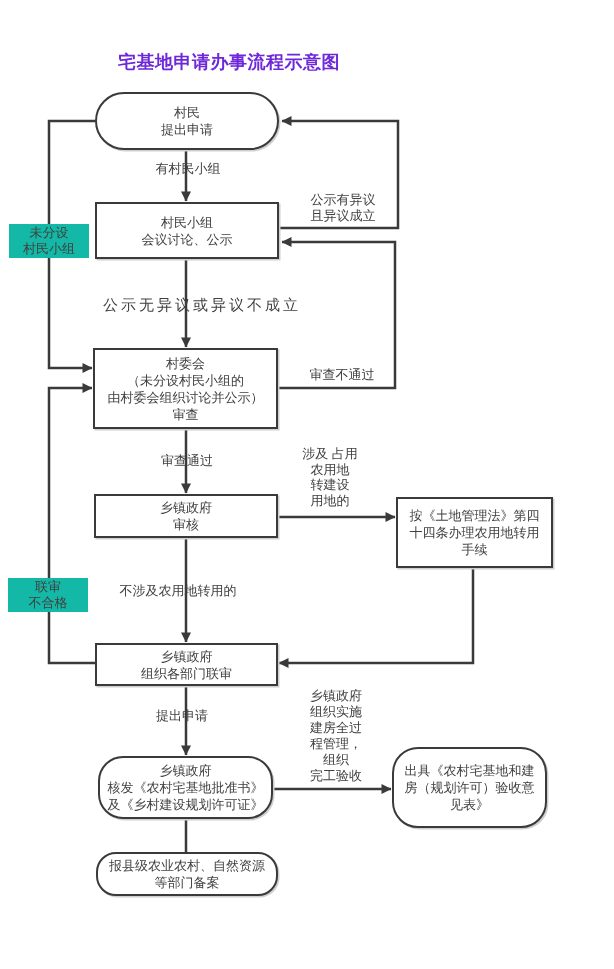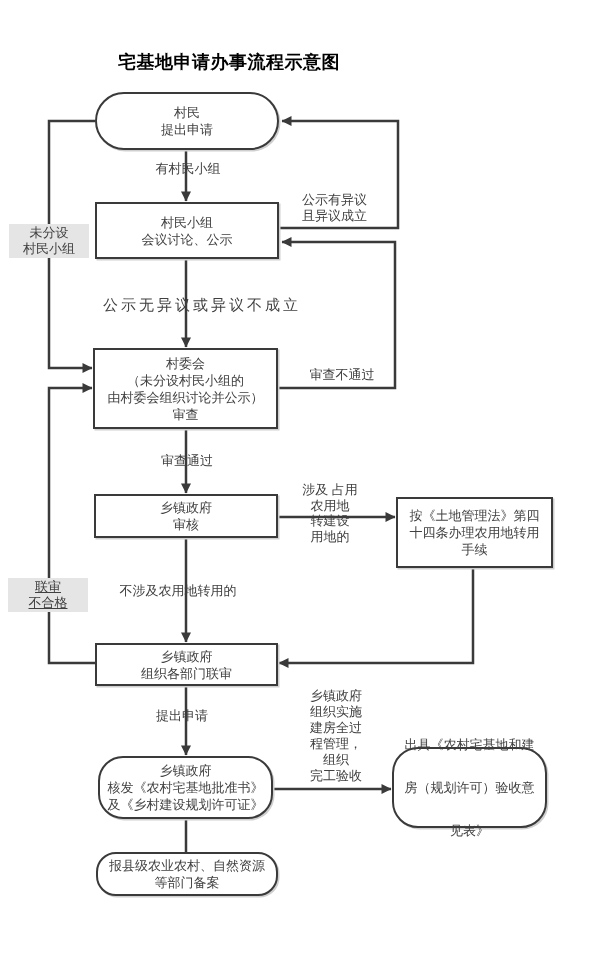--- a/index.html
+++ b/index.html
@@ -3,36 +3,36 @@
 <meta charset="utf-8">
 <style>
   html,body{margin:0;padding:0;background:#ffffff;}
   #canvas{
     position:relative;width:614px;height:969px;background:#ffffff;overflow:hidden;
     font-family:"Liberation Sans", sans-serif;color:#404040;
   }
   #wires{position:absolute;left:0;top:0;z-index:1;}
   .title{
     position:absolute;left:118px;top:50px;font-size:18px;font-weight:bold;
-    color:#000000;letter-spacing:0.5px;white-space:nowrap;z-index:3;
+    color:#6d28d9;letter-spacing:0.5px;white-space:nowrap;z-index:3;
   }
   .node{
     position:absolute;box-sizing:border-box;background:#ffffff;
     border:2px solid #3a3a3a;box-shadow:1.5px 1.5px 0 #cfcfcf;
     display:flex;flex-direction:column;justify-content:center;align-items:center;
     font-size:13px;line-height:17px;text-align:center;z-index:2;
   }
   .node .tl{white-space:nowrap;}
   .stadium{border-radius:29px;}
   .lbl{
     position:absolute;font-size:13px;line-height:16px;text-align:center;
     color:#404040;z-index:3;white-space:nowrap;
   }
   .lbl .tl{white-space:nowrap;}
-  .lbl.bg{background:#e5e5e5;padding:1px 0;}
+  .lbl.bg{background:#14b8a6;padding:1px 0;}
   .lbl.big{font-size:15px;letter-spacing:3px;}
 </style>
 </head>
 <body>
 
 <div id="canvas">
 
   <svg id="wires" width="614" height="969" viewBox="0 0 614 969">
     <defs>
       <marker id="ah" viewBox="0 0 10 10" refX="9.5" refY="5" markerWidth="5" markerHeight="4" orient="auto">
@@ -95,54 +95,54 @@
     <div class="tl">报县级农业农村、自然资源</div>
     <div class="tl">等部门备案</div>
   </div>
 
   <div class="node" style="left:396px;top:481px;width:157px;height:71px;margin-top:16px;">
     <div class="tl">按《土地管理法》第四</div>
     <div class="tl">十四条办理农用地转用</div>
     <div class="tl">手续</div>
   </div>
 
-  <div class="node stadium" style="left:392px;top:747px;width:155px;height:81px;border-radius:26px;gap:26px;">
+  <div class="node stadium" style="left:392px;top:747px;width:155px;height:81px;border-radius:26px;">
     <div class="tl">出具《农村宅基地和建</div>
     <div class="tl">房（规划许可）验收意</div>
     <div class="tl">见表》</div>
   </div>
 
   <div class="lbl" style="left:146px;top:161px;width:84px;">有村民小组</div>
 
-  <div class="lbl" style="left:285px;top:192px;width:82px;text-align:right;">
+  <div class="lbl" style="left:302px;top:192px;width:82px;">
     <div class="tl">公示有异议</div>
     <div class="tl">且异议成立</div>
   </div>
 
   <div class="lbl big" style="left:103px;top:297px;">公示无异议或异议不成立</div>
 
   <div class="lbl bg" style="left:9px;top:224px;width:80px;">
     <div class="tl">未分设</div>
     <div class="tl">村民小组</div>
   </div>
 
   <div class="lbl" style="left:303px;top:367px;width:78px;">审查不通过</div>
 
   <div class="lbl" style="left:147px;top:453px;width:80px;">审查通过</div>
 
-  <div class="lbl" style="left:288px;top:446px;width:84px;line-height:15.5px;margin-top:36px;">
+  <div class="lbl" style="left:288px;top:446px;width:84px;line-height:15.5px;">
     <div class="tl">涉及 占用</div>
     <div class="tl">农用地</div>
     <div class="tl">转建设</div>
     <div class="tl">用地的</div>
   </div>
 
   <div class="lbl" style="left:116px;top:583px;width:124px;">不涉及农用地转用的</div>
 
-  <div class="lbl bg" style="left:8px;top:578px;width:80px;text-decoration:underline;">
+  <div class="lbl bg" style="left:8px;top:578px;width:80px;">
     <div class="tl">联审</div>
     <div class="tl">不合格</div>
   </div>
 
   <div class="lbl" style="left:142px;top:708px;width:80px;">提出申请</div>
 
   <div class="lbl" style="left:296px;top:688px;width:80px;">
     <div class="tl">乡镇政府</div>
     <div class="tl">组织实施</div>
     <div class="tl">建房全过</div>

